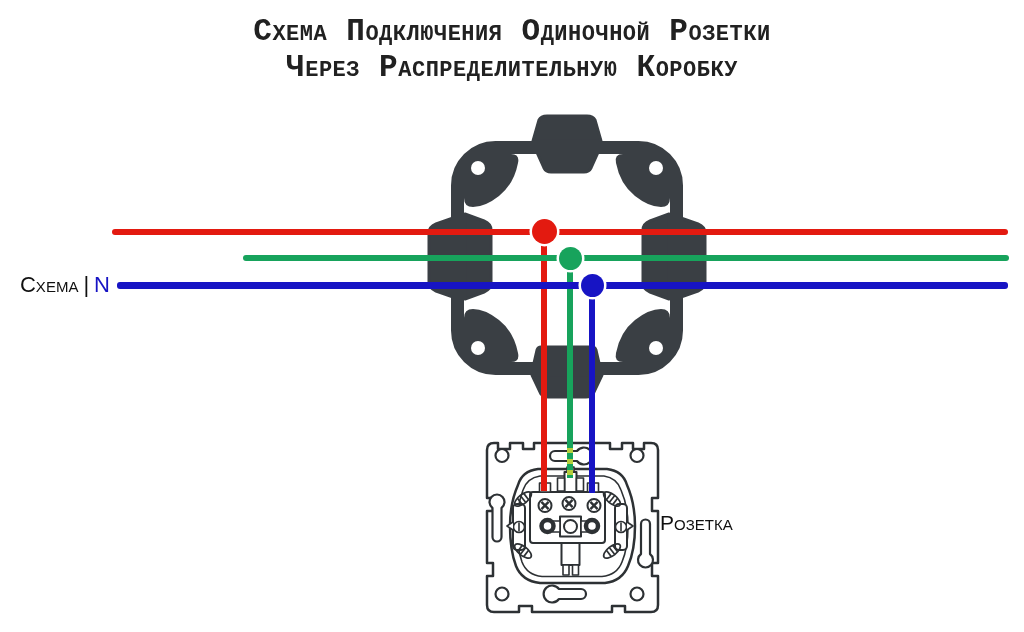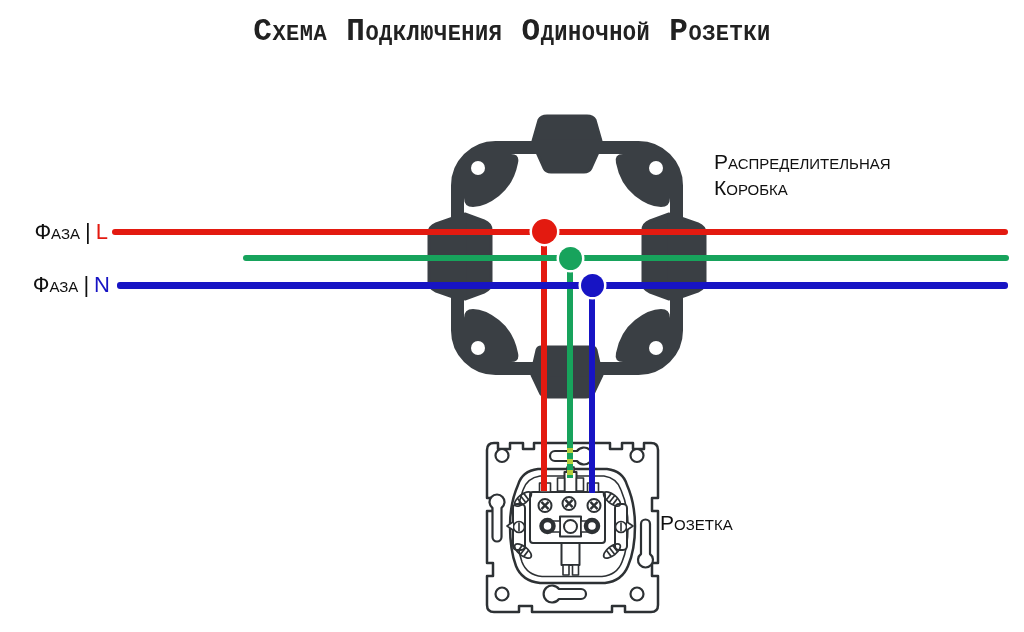--- a/index.html
+++ b/index.html
@@ -48,26 +48,24 @@
   .svg-abs{position:absolute;z-index:1;}
   #box-svg{left:415px;top:100px;}
   #socket-svg{left:470px;top:438px;}
 </style>
 </head>
 <body>
 
 <div class="stage" style="--box-color: #3a3f44; --ink: #2d3134; --ground-color: #17a35c; --dash-color: #b5cf3d;">
 
   <div class="title-line" id="title1">Схема Подключения Одиночной Розетки</div>
-
-  <div class="wire-label" id="label-phase">
-    <span>Фаза</span><span class="sep">|</span><span style="color: rgb(227, 26, 16);">L</span>
-  </div>
+  <div class="title-line" id="title2">Через Распределительную Коробку</div>
+
   <div class="wire-label" id="label-neutral">
-    <span>Фаза</span><span class="sep">|</span><span style="color: rgb(23, 20, 196);">N</span>
+    <span>Схема</span><span class="sep">|</span><span style="color: rgb(23, 20, 196);">N</span>
   </div>
 
   <svg id="box-svg" class="svg-abs" width="300" height="310" viewBox="0 0 300 310" xmlns="http://www.w3.org/2000/svg">
     <g fill="var(--box-color)" stroke="var(--box-color)" stroke-width="3" stroke-linejoin="round">
       <path d="M118,41 L124,20 Q126,16 132,16 L172,16 Q178,16 180,20 L186,41 Z"></path>
       <path d="M120,48 L185,48 L176,68 Q174,72 169,72 L136,72 Q131,72 129,68 Z"></path>
       <path d="M41,117 L41,198 L21,191 Q14,188 14,182 L14,133 Q14,127 21,124 Z"></path>
       <path d="M50,114 L50,199 L69,192 Q76,189 76,183 L76,130 Q76,124 69,121 Z"></path>
       <path d="M254,114 L254,199 L235,192 Q228,189 228,183 L228,130 Q228,124 235,121 Z"></path>
       <path d="M263,117 L263,198 L283,191 Q290,188 290,182 L290,133 Q290,127 283,124 Z"></path>
@@ -199,19 +197,15 @@
   <div class="vline" id="wire-neutral-v" style="background: rgb(23, 20, 196);"></div>
 
   <div class="hline" id="wire-phase-h" style="background: rgb(227, 26, 16);"></div>
   <div class="hline" id="wire-ground-h" style="background: rgb(23, 163, 92);"></div>
   <div class="hline" id="wire-neutral-h" style="background: rgb(23, 20, 196);"></div>
 
   <div class="dot" id="dot-phase" style="background: rgb(227, 26, 16);"></div>
   <div class="dot" id="dot-ground" style="background: rgb(23, 163, 92);"></div>
   <div class="dot" id="dot-neutral" style="background: rgb(23, 20, 196);"></div>
 
-  <div class="side-label" id="label-junction-box">
-    <div>Распределительная</div>
-    <div>Коробка</div>
-  </div>
   <div class="side-label" id="label-socket">Розетка</div>
 
 </div>
 
 </body></html>

